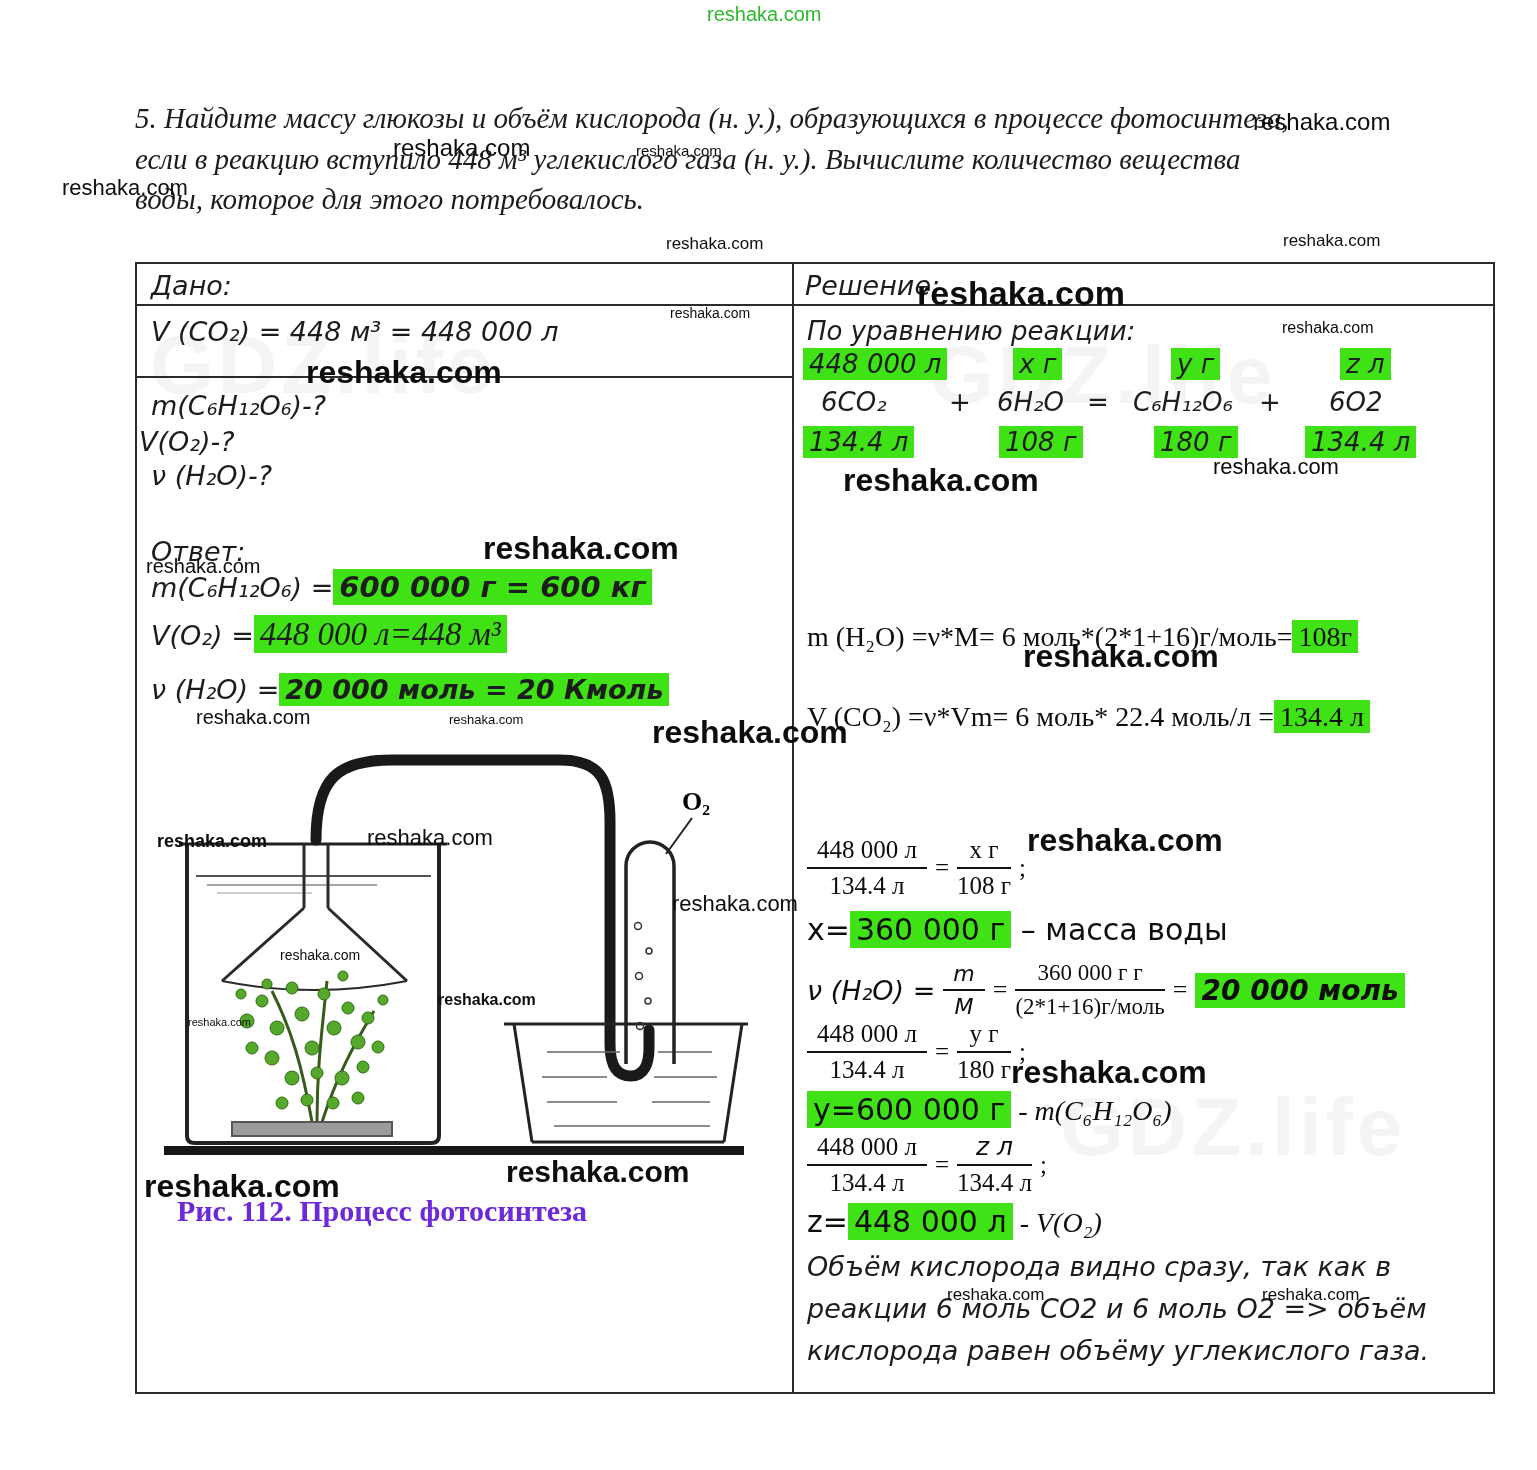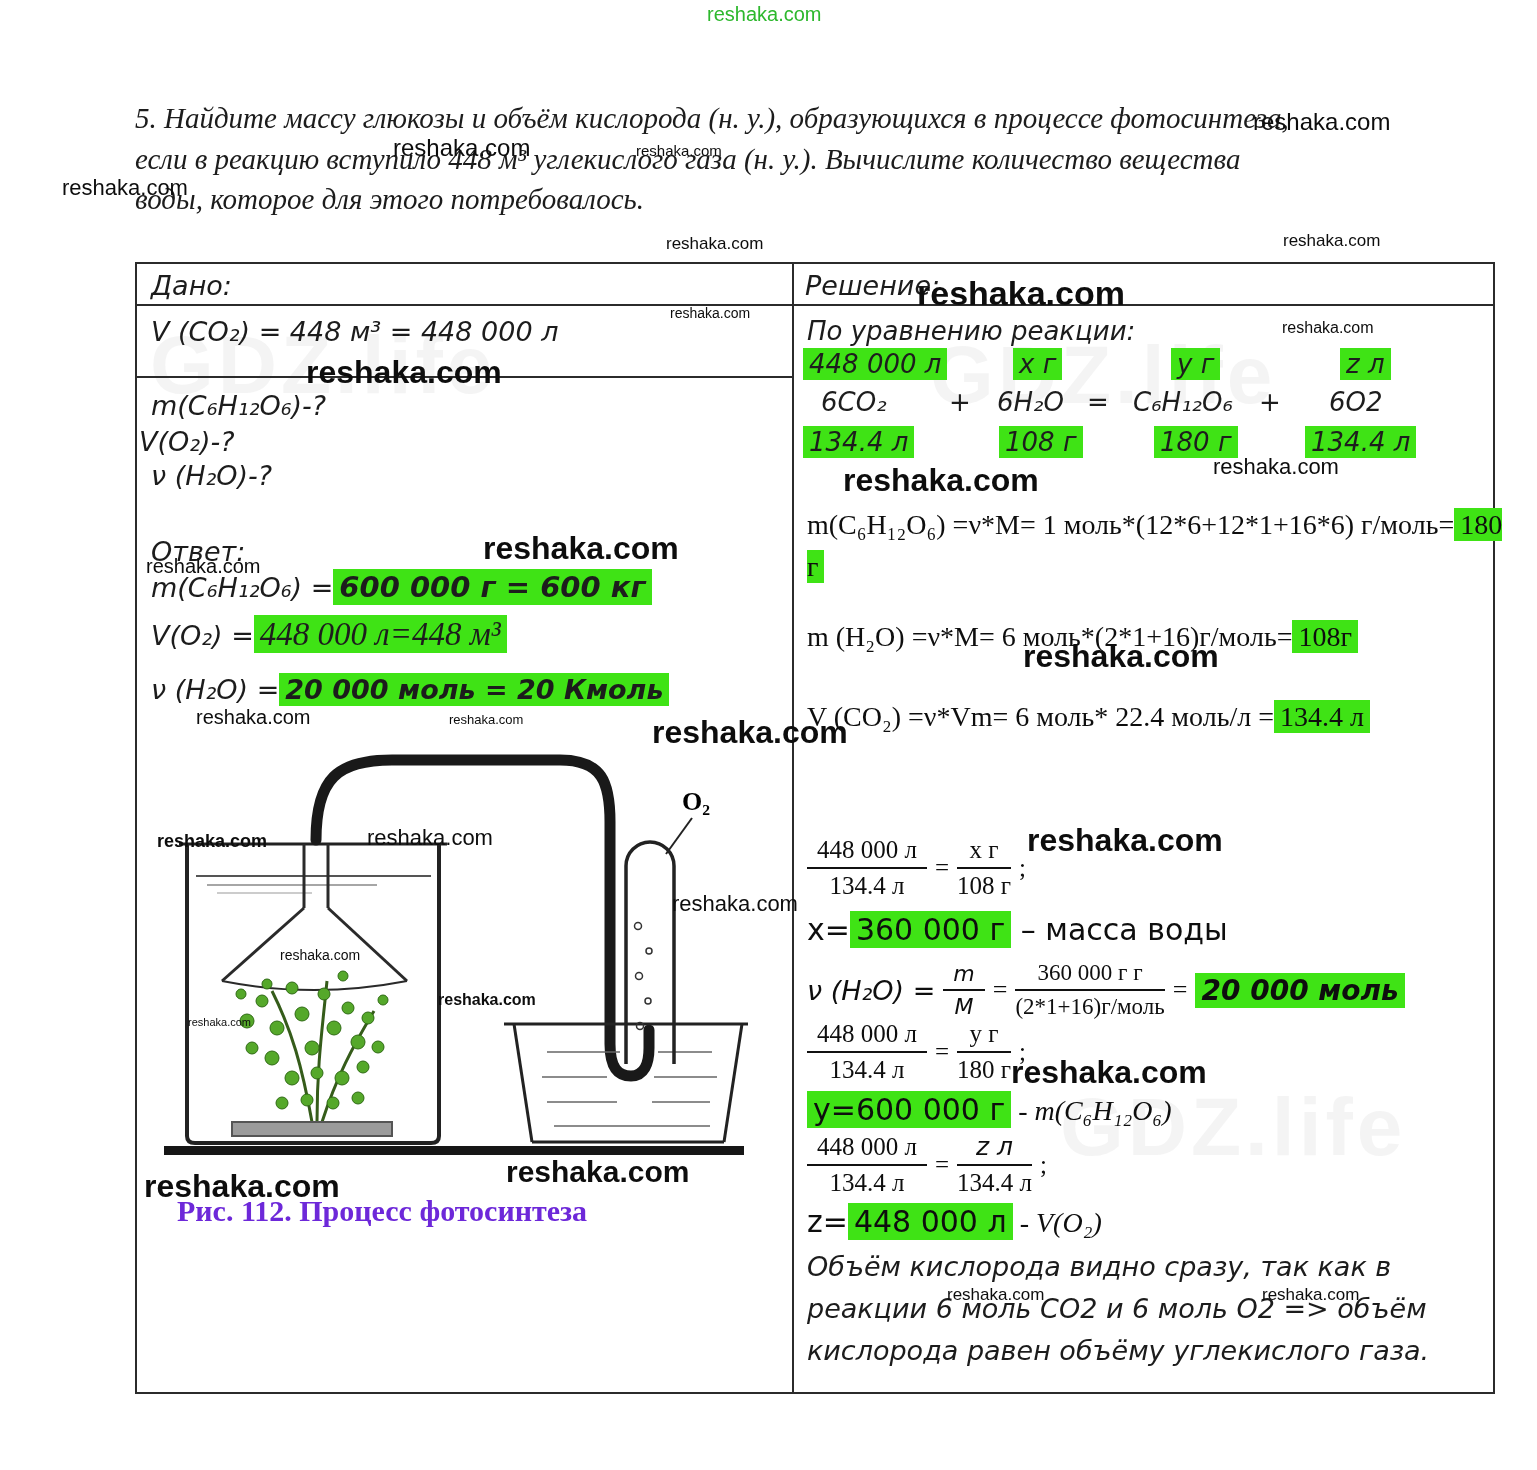--- a/index.html
+++ b/index.html
@@ -191,23 +191,20 @@
     <span class="abs eqcell" style="left:996px;top:123px;">C₆H₁₂O₆</span>
     <span class="abs eqcell" style="left:1122px;top:123px;">+</span>
     <span class="abs eqcell" style="left:1180px;top:123px;margin-left:12px;">6O2</span>
 
     <span class="abs eqcell hl" style="left:666px;top:162px;">134.4 л</span>
     <span class="abs eqcell hl" style="left:862px;top:162px;">108 г</span>
     <span class="abs eqcell hl" style="left:1017px;top:162px;">180 г</span>
     <span class="abs eqcell hl" style="left:1168px;top:162px;">134.4 л</span>
   </div>
 
-  <div class="calc" style="left:670px;top:240px;">
-    <span>m(C₆H₁₂O₆) =ν*M= 1 моль*(12*6+12*1+16*6) г/моль=</span><span class="hl">180 г</span>
-  </div>
   <div class="calc" style="left:670px;top:352px;">
     <span>m (H₂O) =ν*M= 6 моль*(2*1+16)г/моль=</span><span class="hl">108г</span>
   </div>
   <div class="calc" style="left:670px;top:432px;">
     <span>V (CO₂) =ν*Vm= 6 моль* 22.4 моль/л =</span><span class="hl">134.4 л</span>
   </div>
 
   <div class="prop" style="left:670px;top:572px;">
     <span class="frac">
       <span class="num">448 000 л</span>

